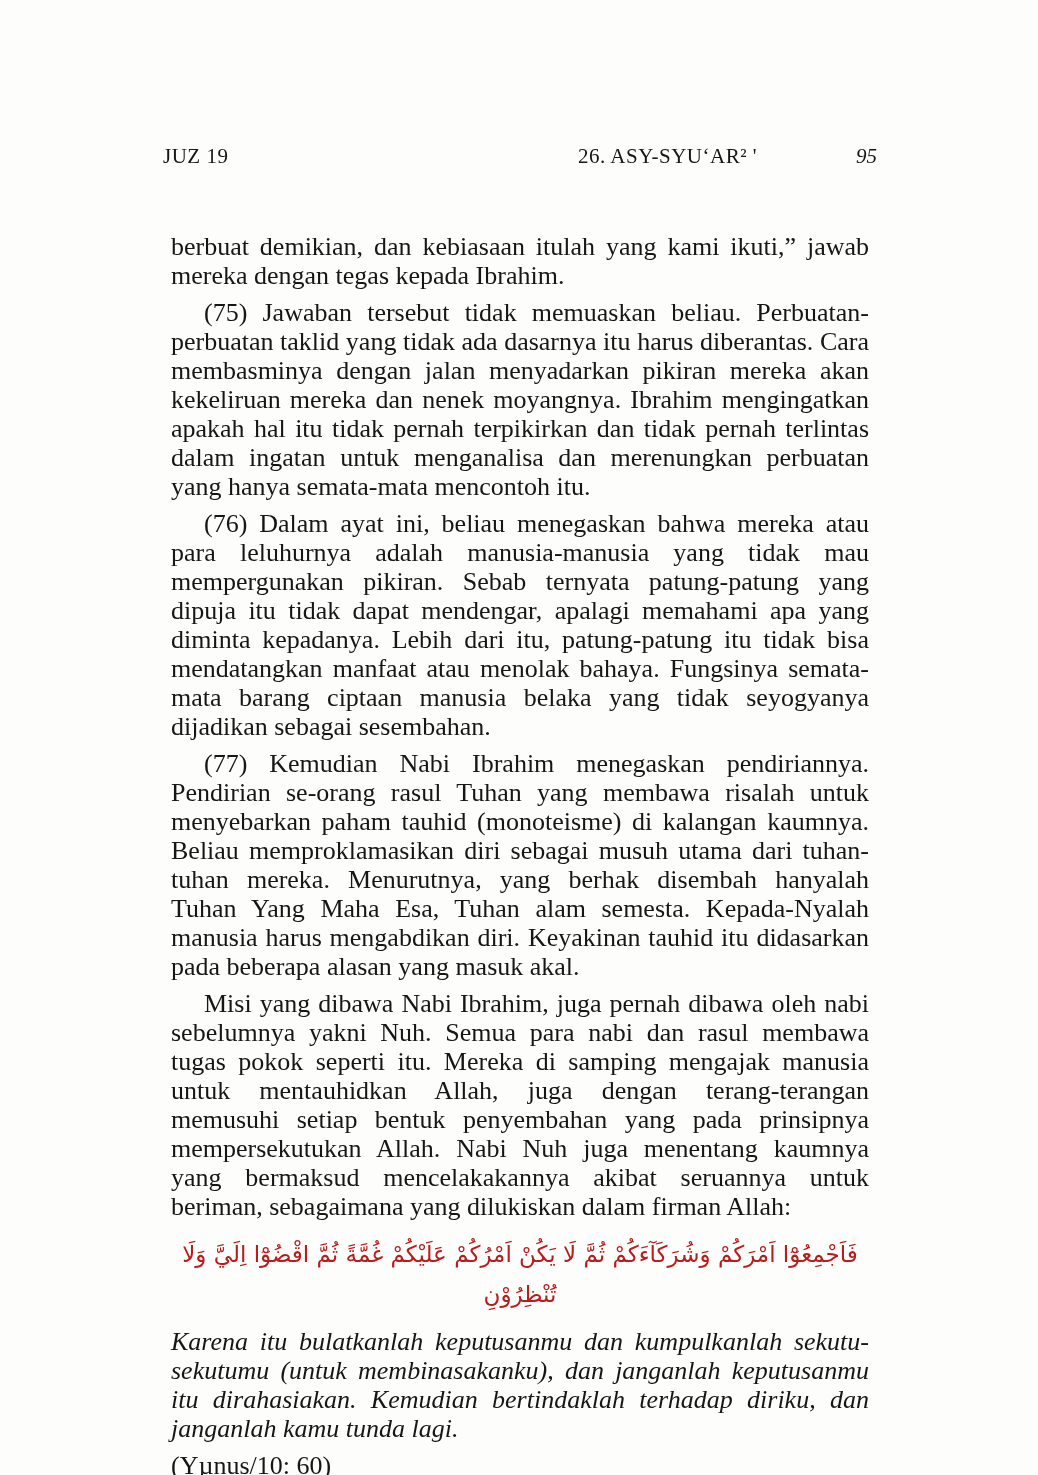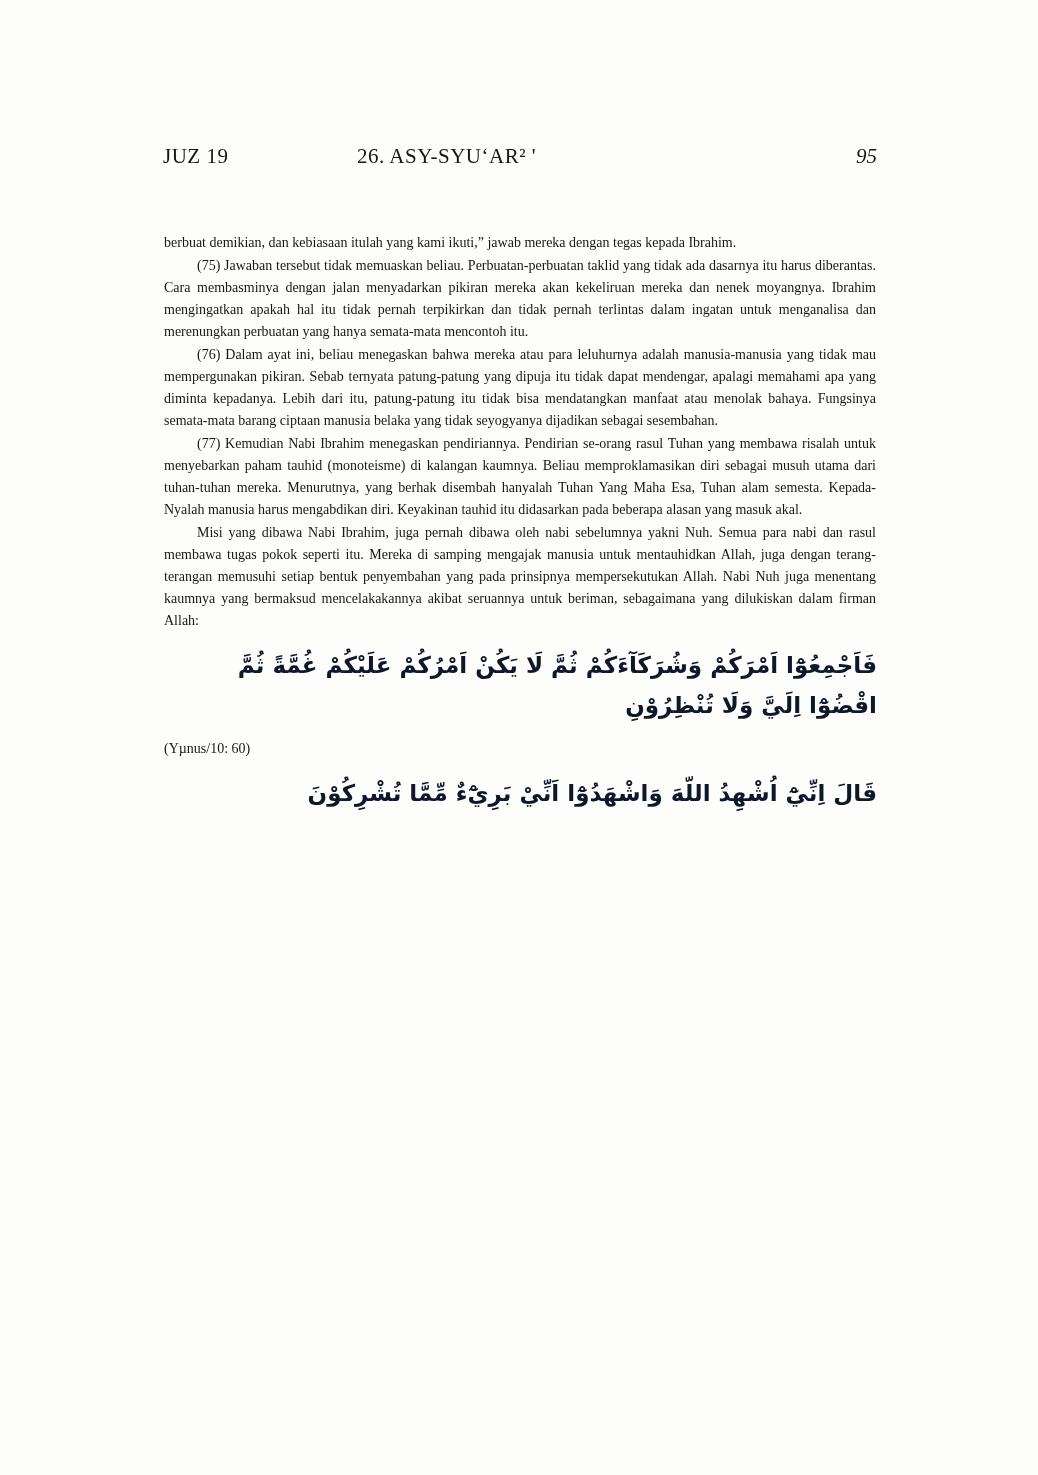--- a/index.html
+++ b/index.html
@@ -14,43 +14,43 @@
     box-sizing: border-box;
     padding: 143px 161px 0 163px;
     overflow: hidden;
   }
   .page-header {
     display: flex;
     justify-content: space-between;
     align-items: baseline;
     font-size: 21px;
     line-height: 26px;
-    gap: 24px;
   }
   .page-header .hdr-left  { width: 170px; text-align: left; letter-spacing: 0.5px; }
-  .page-header .hdr-mid   { flex: 1; text-align: left; letter-spacing: 0.5px; }
+  .page-header .hdr-mid   { flex: 1; text-align: right; letter-spacing: 0.5px; }
   .page-header .hdr-right { width: 120px; text-align: right; font-style: italic; }
   .body-text { margin-top: 63px; }
   .body-text p {
-    margin: 1px;
-    font-size: 14px;
-    line-height: 22px;
+    margin: 8px;
+    font-size: 26px;
+    line-height: 29px;
     text-align: justify;
     text-justify: inter-word;
   }
   .body-text p.indent { text-indent: 33px; }
   .arabic-verse {
     direction: rtl;
     unicode-bidi: isolate;
+    text-align: center;
     font-family: "DejaVu Sans", sans-serif;
-    font-weight: 700;
+    font-weight: 400;
     font-size: 23px;
     line-height: 1.75;
     margin: 13px 0 12px 0;
-    color: #0f172a;
+    color: #b91c1c;
   }
   .quote-translation {
     margin: 0;
     font-size: 21px;
     line-height: 26px;
     font-style: italic;
     text-align: justify;
     text-justify: inter-word;
   }
   .quote-reference {
@@ -74,19 +74,20 @@
   </div>
 
   <div class="body-text">
     <p>berbuat demikian, dan kebiasaan itulah yang kami ikuti,” jawab mereka dengan tegas kepada Ibrahim.</p>
     <p class="indent">(75) Jawaban tersebut tidak memuaskan beliau. Perbuatan-perbuatan taklid yang tidak ada dasarnya itu harus diberantas. Cara membasminya dengan jalan menyadarkan pikiran mereka akan kekeliruan mereka dan nenek moyangnya. Ibrahim mengingatkan apakah hal itu tidak pernah terpikirkan dan tidak pernah terlintas dalam ingatan untuk menganalisa dan merenungkan perbuatan yang hanya semata-mata mencontoh itu.</p>
     <p class="indent">(76) Dalam ayat ini, beliau menegaskan bahwa mereka atau para leluhurnya adalah manusia-manusia yang tidak mau mempergunakan pikiran. Sebab ternyata patung-patung yang dipuja itu tidak dapat mendengar, apalagi memahami apa yang diminta kepadanya. Lebih dari itu, patung-patung itu tidak bisa mendatangkan manfaat atau menolak bahaya. Fungsinya semata-mata barang ciptaan manusia belaka yang tidak seyogyanya dijadikan sebagai sesembahan.</p>
     <p class="indent">(77) Kemudian Nabi Ibrahim menegaskan pendiriannya. Pendirian se-orang rasul Tuhan yang membawa risalah untuk menyebarkan paham tauhid (monoteisme) di kalangan kaumnya. Beliau memproklamasikan diri sebagai musuh utama dari tuhan-tuhan mereka. Menurutnya, yang berhak disembah hanyalah Tuhan Yang Maha Esa, Tuhan alam semesta. Kepada-Nyalah manusia harus mengabdikan diri. Keyakinan tauhid itu didasarkan pada beberapa alasan yang masuk akal.</p>
     <p class="indent">Misi yang dibawa Nabi Ibrahim, juga pernah dibawa oleh nabi sebelumnya yakni Nuh. Semua para nabi dan rasul membawa tugas pokok seperti itu. Mereka di samping mengajak manusia untuk mentauhidkan Allah, juga dengan terang-terangan memusuhi setiap bentuk penyembahan yang pada prinsipnya mempersekutukan Allah. Nabi Nuh juga menentang kaumnya yang bermaksud mencelakakannya akibat seruannya untuk beriman, sebagaimana yang dilukiskan dalam firman Allah:</p>
 
     <div class="arabic-verse">فَاَجْمِعُوْٓا اَمْرَكُمْ وَشُرَكَآءَكُمْ ثُمَّ لَا يَكُنْ اَمْرُكُمْ عَلَيْكُمْ غُمَّةً ثُمَّ اقْضُوْٓا اِلَيَّ وَلَا تُنْظِرُوْنِ</div>
+    <p class="quote-translation">Karena itu bulatkanlah keputusanmu dan kumpulkanlah sekutu-sekutumu (untuk membinasakanku), dan janganlah keputusanmu itu dirahasiakan. Kemudian bertindaklah terhadap diriku, dan janganlah kamu tunda lagi.</p>
     <p class="quote-reference">(Yµnus/10: 60)</p>
 
 
     <div class="arabic-verse">قَالَ اِنِّيْٓ اُشْهِدُ اللّهَ وَاشْهَدُوْٓا اَنِّيْ بَرِيْٓءٌ مِّمَّا تُشْرِكُوْنَ</div>
   </div>
 
 </div>
 
 </body></html>

